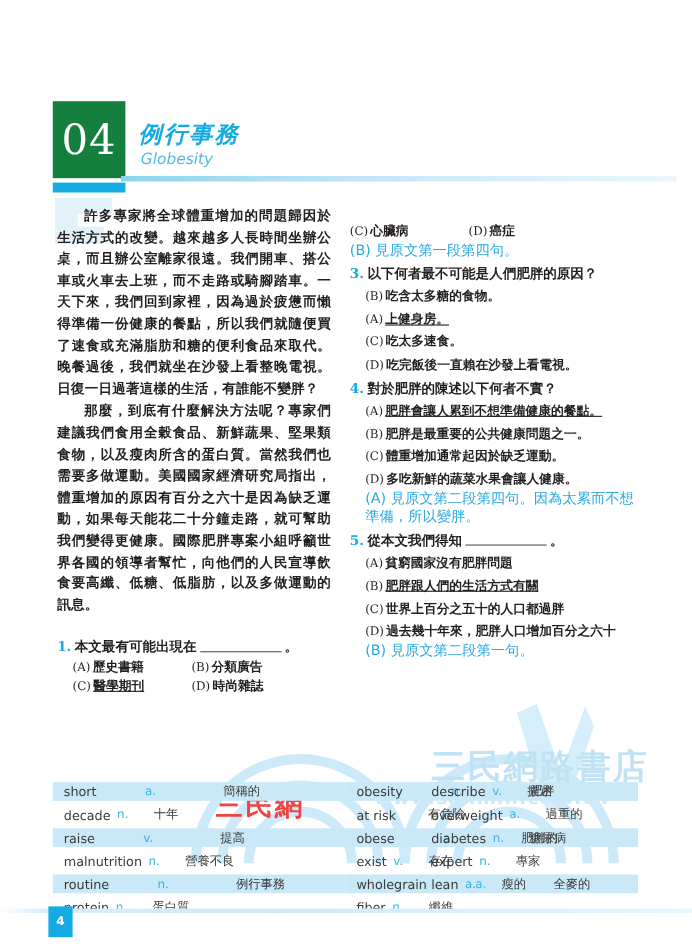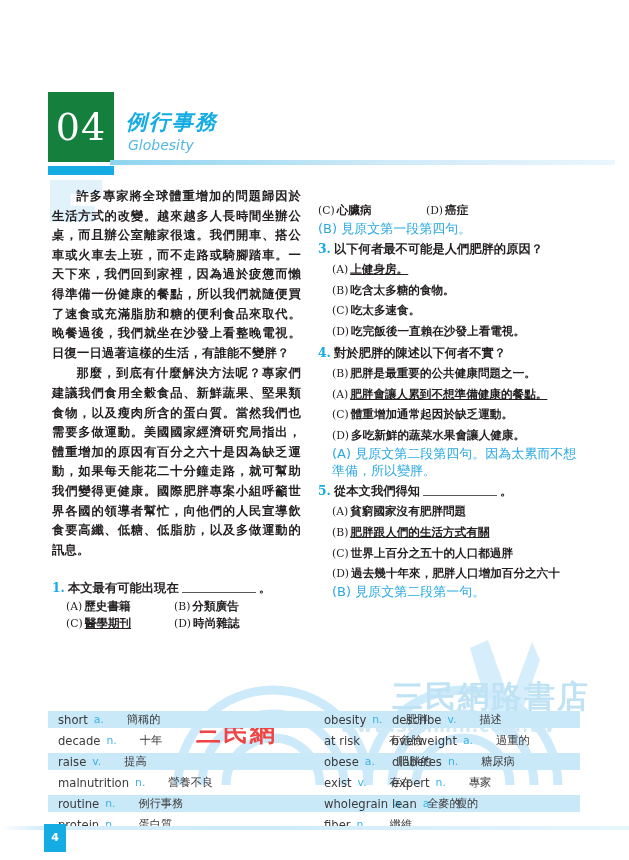--- a/index.html
+++ b/index.html
@@ -143,21 +143,21 @@
   .answer.indent2{ padding-left:14px; }
 
   
   .vocab{
     position:absolute; left:48px; top:709px;
     width:532px;
   }
   .vrow{
     display:flex; height:21px; align-items:center;
   }
-  .vrow.shade .vcell{ background:#c9e8f8; }
+  .vrow.shade .vcell{ background:#c9e8f8;gap:38px; }
   .vcell{
     height:17px; display:flex; align-items:center;
     padding:0 0 0 10px; box-sizing:border-box;
   }
   .vcell.c1{ width:266px; }
   .vcell.c2{ width:266px; }
   .vword{
     font-size:11.6px; color:#3a3a3a;
     font-family:"DejaVu Sans","Liberation Sans",sans-serif;
   }
@@ -253,35 +253,35 @@
       </ul>
       <div class="answer">(B) 見原文第一段第四句。</div>
     </li>
 
     <li class="qitem">
       <div class="qhead">
         <span class="qnum">3.</span>
         <span>以下何者最不可能是人們肥胖的原因？</span>
       </div>
       <ul class="opts">
+        <li><span class="opt"><span class="tag">(B)</span><span class="txt">吃含太多糖的食物。</span></span></li>
         <li><span class="opt correct"><span class="tag">(A)</span><span class="txt">上健身房。</span></span></li>
-        <li><span class="opt"><span class="tag">(B)</span><span class="txt">吃含太多糖的食物。</span></span></li>
         <li><span class="opt"><span class="tag">(C)</span><span class="txt">吃太多速食。</span></span></li>
         <li><span class="opt"><span class="tag">(D)</span><span class="txt">吃完飯後一直賴在沙發上看電視。</span></span></li>
       </ul>
     </li>
 
     <li class="qitem">
       <div class="qhead">
         <span class="qnum">4.</span>
         <span>對於肥胖的陳述以下何者不實？</span>
       </div>
       <ul class="opts">
+        <li><span class="opt correct"><span class="tag">(A)</span><span class="txt">肥胖會讓人累到不想準備健康的餐點。</span></span></li>
         <li><span class="opt"><span class="tag">(B)</span><span class="txt">肥胖是最重要的公共健康問題之一。</span></span></li>
-        <li><span class="opt correct"><span class="tag">(A)</span><span class="txt">肥胖會讓人累到不想準備健康的餐點。</span></span></li>
         <li><span class="opt"><span class="tag">(C)</span><span class="txt">體重增加通常起因於缺乏運動。</span></span></li>
         <li><span class="opt"><span class="tag">(D)</span><span class="txt">多吃新鮮的蔬菜水果會讓人健康。</span></span></li>
       </ul>
       <div class="answer indent2">(A) 見原文第二段第四句。因為太累而不想準備，所以變胖。</div>
     </li>
 
     <li class="qitem">
       <div class="qhead">
         <span class="qnum">5.</span>
         <span><span>從本文我們得知</span><span class="blank"></span><span>。</span></span>

